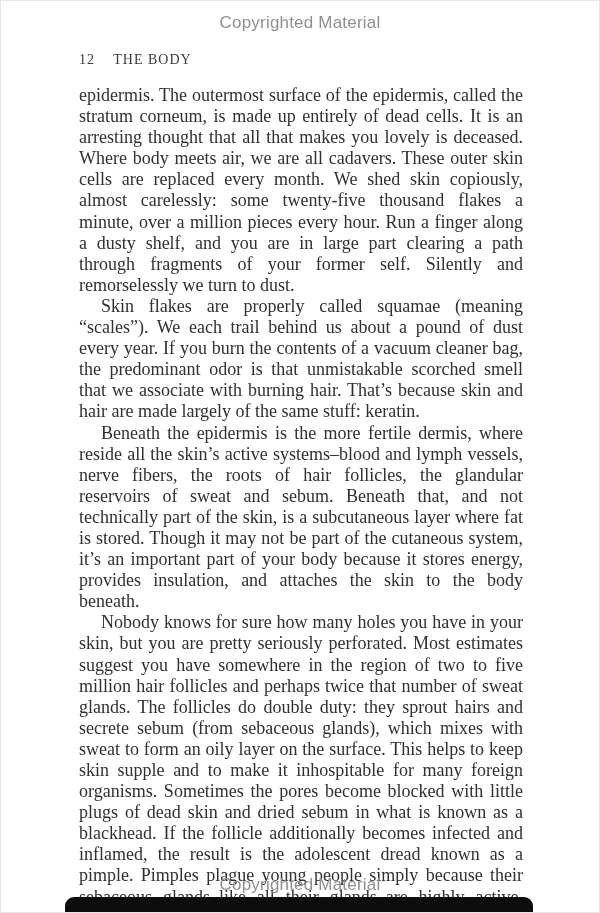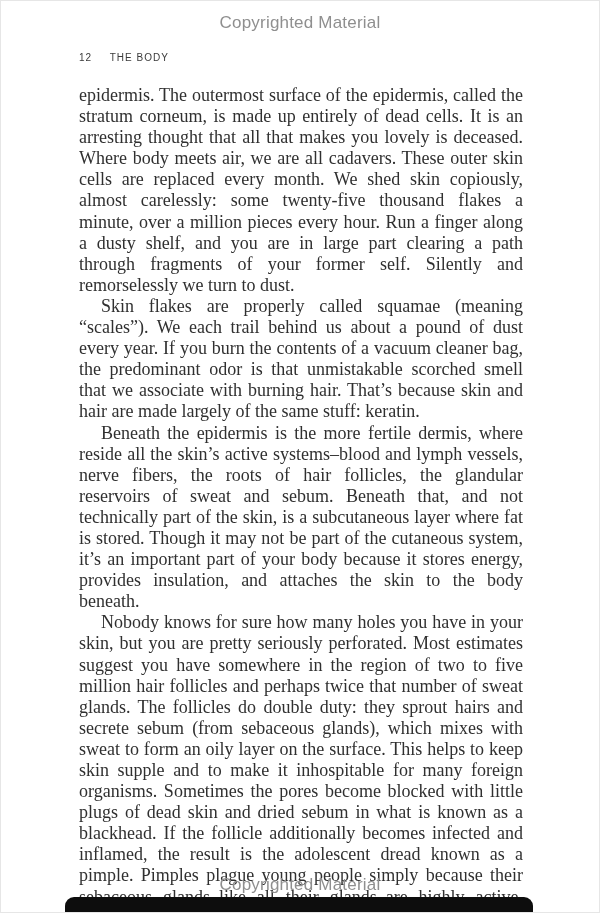--- a/index.html
+++ b/index.html
@@ -26,22 +26,22 @@
     font-size: 17px;
     color: #8f8f8f;
     letter-spacing: 0.2px;
   }
   .copyright.top { top: 12px; }
   .copyright.bottom { top: 874px; }
   .page-header {
     position: absolute;
     left: 78px;
     top: 51px;
-    font-family: Liberation Sans, sans-serif;
-    font-size: 10px;
+    font-family: Liberation Serif, serif;
+    font-size: 14px;
     color: #3a3a3a;
     letter-spacing: 1px;
   }
   .page-header .page-number {
     margin-right: 14px;
   }
   .body-text {
     position: absolute;
     left: 78px;
     top: 84px;

